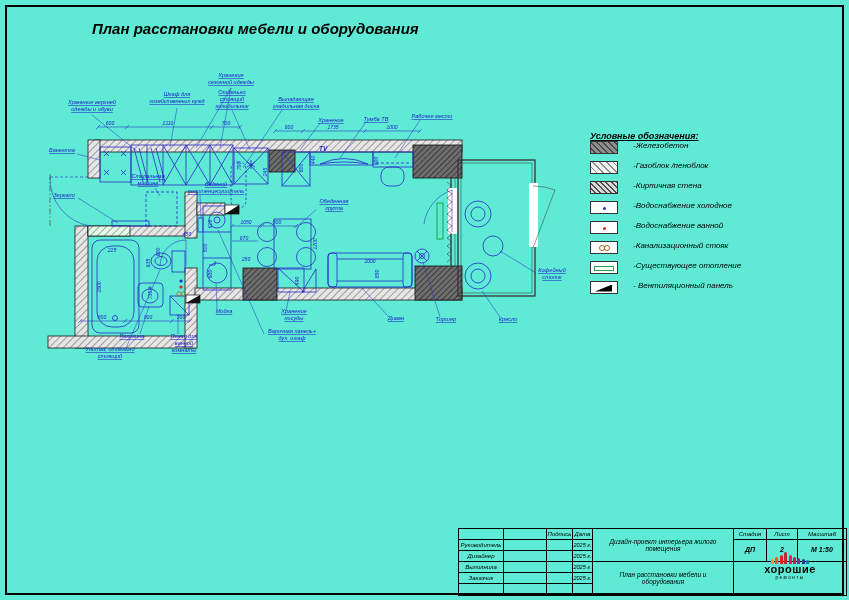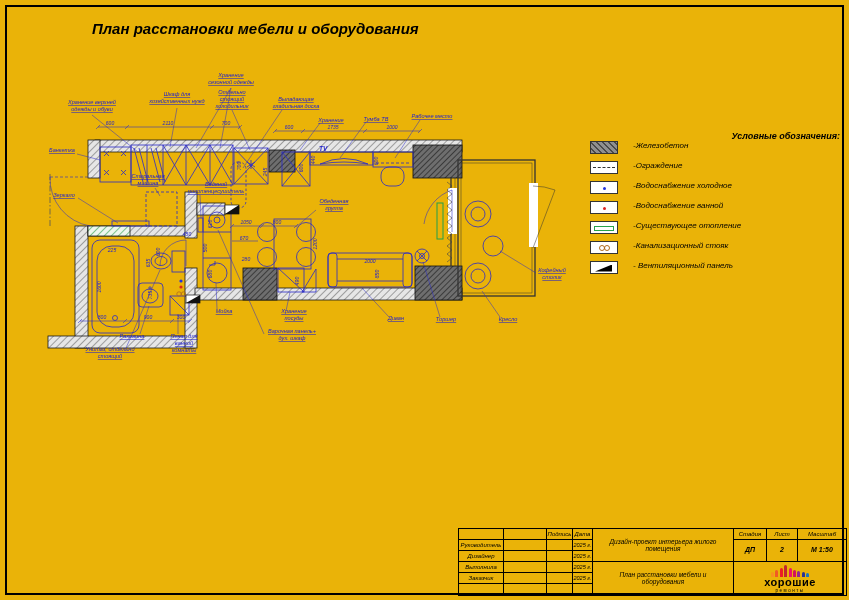--- a/index.html
+++ b/index.html
@@ -1,16 +1,16 @@
 <!DOCTYPE html>
 <html><head>
 <meta charset="utf-8">
 <style>
   html,body{margin:0;padding:0;background:#fff;}
-  .page{position:relative;width:849px;height:600px;background:#eab308;overflow:hidden;
+  .page{position:relative;width:849px;height:600px;background:#5eead4;overflow:hidden;
         font-family:"Liberation Sans",sans-serif;}
   .frame{position:absolute;inset:5px;border:2px solid #000;}
   .title{position:absolute;left:92px;top:20px;font-style:italic;font-weight:bold;
          font-size:15px;color:#000;white-space:nowrap;}
 
   
   .plan{position:absolute;left:30px;top:60px;width:550px;height:330px;}
   .walls rect{fill:url(#h1);stroke:#1b1b1b;stroke-width:.8;}
   .wallsD rect{fill:url(#h2);stroke:#111;stroke-width:.8;}
   .wallG{fill:url(#h3);stroke:#1b1b1b;stroke-width:.8;}
@@ -25,21 +25,21 @@
   .rad{stroke:#23a04a;stroke-width:1;fill:none;}
   .mirror{fill:#58a8d8;stroke:none;}
   .diml path{stroke:#2a2ac8;stroke-width:.55;fill:none;}
   .plbl{fill:#2222cc;font:italic 5.6px "Liberation Sans",sans-serif;text-decoration:underline;}
   .plbl.plain{text-decoration:none;font-weight:bold;font-size:6.5px;}
   .pdim{fill:#2222cc;font:italic 5px "Liberation Sans",sans-serif;}
   .leader{stroke:#2a2ac8;stroke-width:.5;fill:none;}
 
   
   .legend{position:absolute;left:590px;top:131px;width:250px;}
-  .legend-title{font:italic bold 9px "Liberation Sans",sans-serif;color:#000;text-align:right;}
+  .legend-title{font:italic bold 9px "Liberation Sans",sans-serif;text-decoration:underline;color:#000;}
   .lrow{display:flex;align-items:flex-start;height:20px;}
   .lrow:first-of-type{margin-top:22px;}
   .llab{font:italic 8px "Liberation Sans",sans-serif;color:#000;white-space:nowrap;}
   .sw{width:28px;height:13px;border:1px solid #333;margin-right:15px;position:relative;
       box-sizing:border-box;background:#fff;flex:none;}
   .sw-concrete{background:repeating-linear-gradient(45deg,#8f8f8f 0 2.6px,#4a4a4a 2.6px 4.2px);}
   .sw-gas{background:repeating-linear-gradient(45deg,#f2f2f2 0 3.6px,#8d8d8d 3.6px 4.8px);}
   .sw-brick{background:repeating-linear-gradient(45deg,#d9d9d9 0 2.4px,#4f4f4f 2.4px 3.8px);}
   .sw-fence::before{content:"";position:absolute;left:2px;right:2px;top:5px;border-top:1.2px dashed #333;}
   .sw-cold::before{content:"";position:absolute;left:12px;top:4.5px;width:3px;height:3px;border-radius:50%;background:#2233dd;}
@@ -359,38 +359,42 @@
       </g>
   </svg>
 
   <div class="legend">
     <div class="legend-title">Условные обозначения:</div>
     <div class="lrow">
       <span class="sw sw-concrete"></span>
       <span class="llab">-Железобетон</span>
       </div>
     <div class="lrow">
-      <span class="sw sw-fence"></span>
-      <span class="llab">-Ограждение</span>
+      <span class="sw sw-gas"></span>
+      <span class="llab">-Газоблок /пеноблок</span>
+      </div>
+    <div class="lrow">
+      <span class="sw sw-brick"></span>
+      <span class="llab">-Кирпичная стена</span>
       </div>
     <div class="lrow">
       <span class="sw sw-cold"></span>
       <span class="llab">-Водоснабжение холодное</span>
       </div>
     <div class="lrow">
       <span class="sw sw-hot"></span>
       <span class="llab">-Водоснабжение ванной</span>
       </div>
     <div class="lrow">
+      <span class="sw sw-sewer"></span>
+      <span class="llab">-Канализационный стояк</span>
+      </div>
+    <div class="lrow">
       <span class="sw sw-heat"></span>
       <span class="llab">-Существующее отопление</span>
-      </div>
-    <div class="lrow">
-      <span class="sw sw-sewer"></span>
-      <span class="llab">-Канализационный стояк</span>
       </div>
     <div class="lrow">
       <span class="sw sw-vent"></span>
       <span class="llab">- Вентиляционный панель</span>
       </div>
   </div>
 
   <div class="tb">
     <div class="tc" style="left:0;top:0;width:45px;height:11px"></div>
     <div class="tc" style="left:0;top:11px;width:45px;height:11px">Руководитель</div>
@@ -417,21 +421,21 @@
     <div class="tc small" style="left:114px;top:44px;width:20px;height:11px">2025 г.</div>
     <div class="tc" style="left:114px;top:55px;width:20px;height:11px"></div>
     <div class="tc big" style="left:134px;top:0;width:141px;height:33px;padding:0 6px">Дизайн-проект интерьера жилого помещения</div>
     <div class="tc big" style="left:134px;top:33px;width:141px;height:33px;padding:0 6px">План расстановки мебели и оборудования</div>
     <div class="tc" style="left:275px;top:0;width:33px;height:11px">Стадия</div>
     <div class="tc" style="left:308px;top:0;width:31px;height:11px">Лист</div>
     <div class="tc" style="left:339px;top:0;width:48px;height:11px;border-right:none">Масштаб</div>
     <div class="tc val" style="left:275px;top:11px;width:33px;height:22px">ДП</div>
     <div class="tc val" style="left:308px;top:11px;width:31px;height:22px">2</div>
     <div class="tc val" style="left:339px;top:11px;width:48px;height:22px;border-right:none">М 1:50</div>
-    <div class="tc logo-cell" style="left:275px;top:33px;width:112px;height:33px;border-right:none;border-bottom:none">
+    <div class="tc logo-cell" style="left:275px;top:20px;width:112px;height:33px;border-right:none;border-bottom:none">
       <div class="logo-figs" id="logo-figs">
           <span class="fig" style="height: 5px; background: rgb(247, 148, 29);"></span>
           <span class="fig" style="height: 7px; background: rgb(241, 90, 36);"></span>
           <span class="fig" style="height: 9px; background: rgb(237, 28, 36);"></span>
           <span class="fig" style="height: 12px; background: rgb(193, 39, 45);"></span>
           <span class="fig" style="height: 9px; background: rgb(237, 21, 102);"></span>
           <span class="fig" style="height: 7px; background: rgb(212, 20, 90);"></span>
           <span class="fig" style="height: 6px; background: rgb(147, 39, 143);"></span>
           <span class="fig" style="height: 5px; background: rgb(46, 49, 146);"></span>
           <span class="fig" style="height: 4px; background: rgb(27, 117, 188);"></span>

